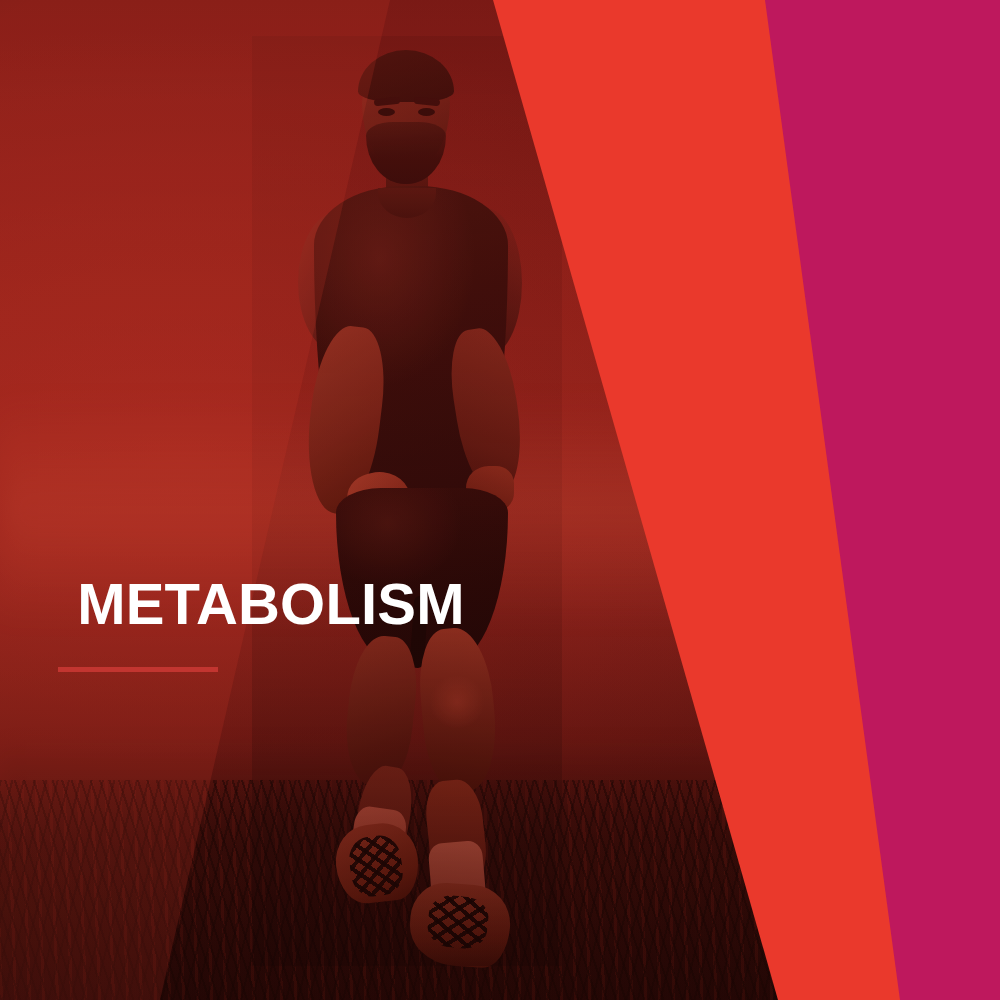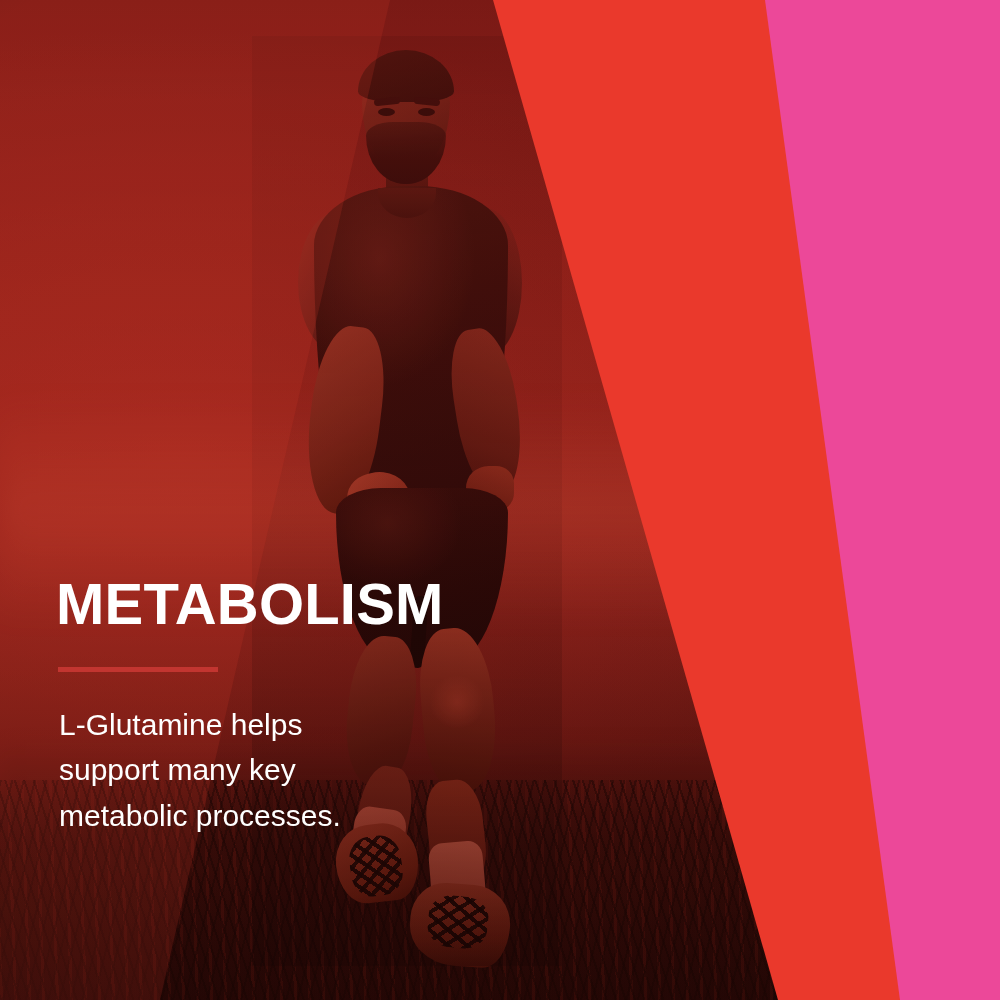--- a/index.html
+++ b/index.html
@@ -9,21 +9,22 @@
     background: #ffffff;
   }
   body {
     font-family: "Liberation Sans", sans-serif;
   }
   .stage {
     position: relative;
     width: 1000px;
     height: 1000px;
     overflow: hidden;
-    background: #ec4899;
+    background: #be185d;
+    text-align: center;
   }
 
   
   .accent-band {
     position: absolute;
     inset: 0;
     background: var(--accent, #ea392c);
     -webkit-clip-path: polygon(420px 0, 765px 0, 900px 1000px, 640px 1000px);
     clip-path: polygon(420px 0, 765px 0, 900px 1000px, 640px 1000px);
   }
@@ -385,16 +386,15 @@
     <div class="photo-wash"></div>
     <div class="photo-sheet"></div>
     <div class="photo-vignette"></div>
   </div>
 
   <div class="copy">
     <h1 class="headline">
       <span class="hl-line">METABOLISM</span>
     </h1>
     <hr class="rule" style="background: rgb(194, 53, 48);">
-    <p class="subcopy">L-Glutamine helps support many key metabolic processes.</p>
   </div>
 
 </div>
 
 </body></html>

